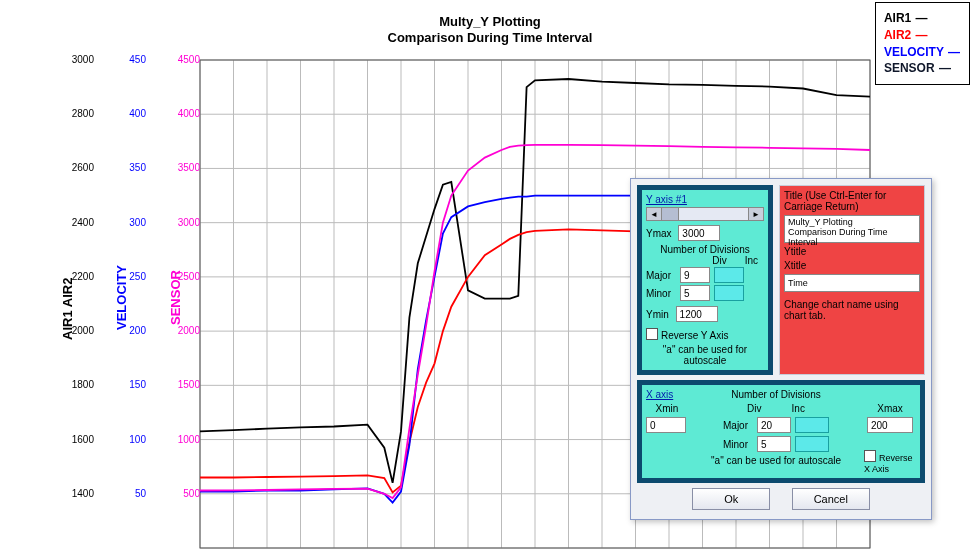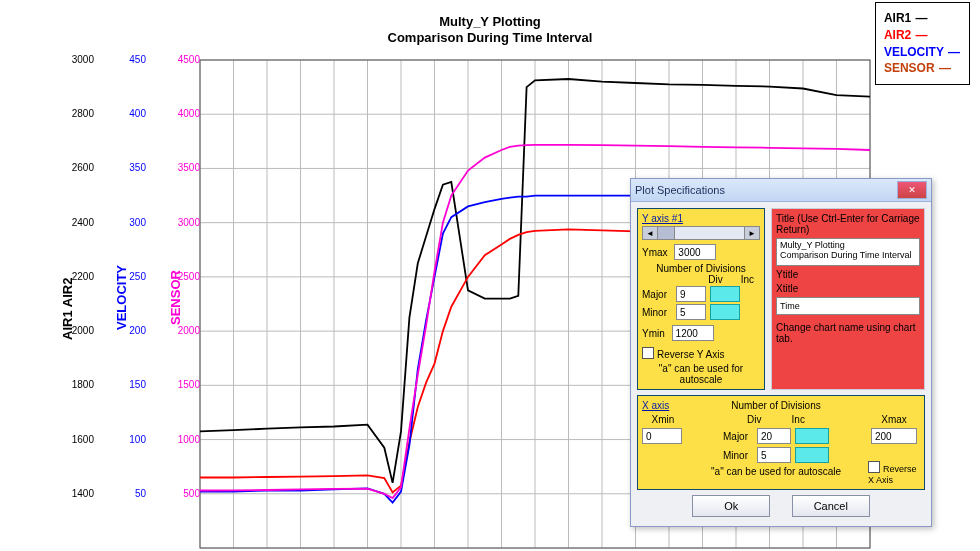--- a/index.html
+++ b/index.html
@@ -76,22 +76,22 @@
   .closebtn {
     width: 28px; height: 16px;
     background: linear-gradient(#e57,#c44);
     border: 1px solid #9bb0da;
     color: #fff;
     font-size: 9px;
     display: flex; align-items: center; justify-content: center;
   }
   .dlg-body { padding: 6px; }
   .panel {
-    background: #fde047;
-    border: 1px solid #0c4a6e;
+    background: #5eead4;
+    border: 5px solid #0c4a6e;
     padding: 4px;
   }
   .panel.light { background: #ef4444; border: 1px solid #c7ccd8; }
   .underlink { color: #0019aa; text-decoration: underline; font-size: 10px; }
   .small { font-size: 10px; }
   .field {
     background: #fff;
     border: 1px solid #888;
     height: 16px;
     padding: 0 3px;
@@ -198,28 +198,24 @@
     </svg>
 
   <div class="axis-label" style="left:60px; top:340px; color:#000;">AIR1 AIR2</div>
   <div class="axis-label" style="left:114px; top:330px; color:#0000ff;">VELOCITY</div>
   <div class="axis-label" style="left:168px; top:325px; color:#ff00d4;">SENSOR</div>
 
   <div class="legend">
       <div class="row" style="color: rgb(0, 0, 0);">AIR1 <span class="dash">—</span></div>
       <div class="row" style="color: rgb(255, 0, 0);">AIR2 <span class="dash">—</span></div>
       <div class="row" style="color: rgb(0, 0, 255);">VELOCITY <span class="dash">—</span></div>
-      <div class="row" style="color: #c2410c;">SENSOR <span class="dash">—</span></div>
+      <div class="row" style="color: #0f172a;">SENSOR <span class="dash">—</span></div>
     </div>
 
   <div class="dlg">
-    <div class="dlg-title">
-      <span>Plot Specifications</span>
-      <div class="closebtn">✕</div>
-    </div>
     <div class="dlg-body">
       <div class="row-flex">
 
         <div class="panel" style="width:118px;">
           <div class="underlink">Y axis #1</div>
           <div class="scroll">
             <div class="cap">◄</div>
               <div class="track">
                 <div class="thumb"></div>
               </div>

